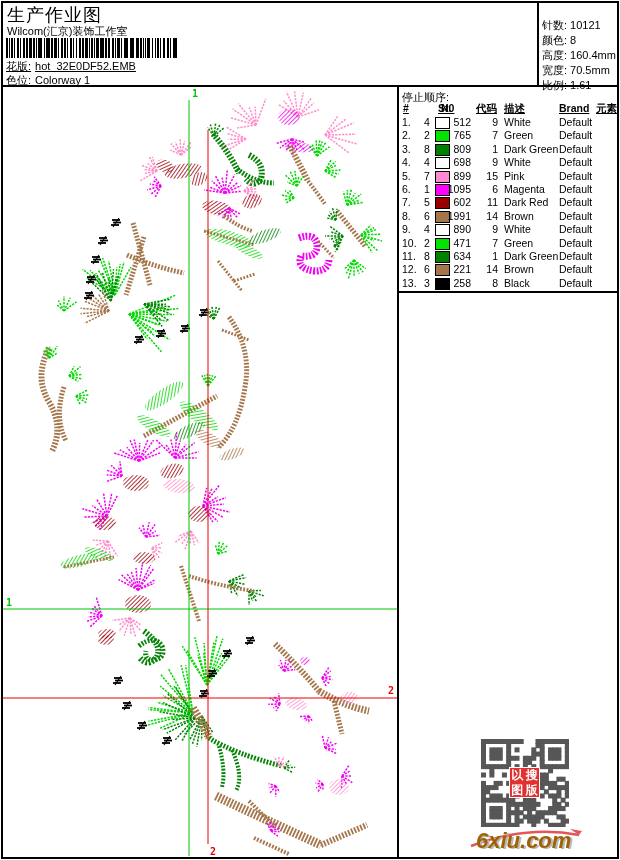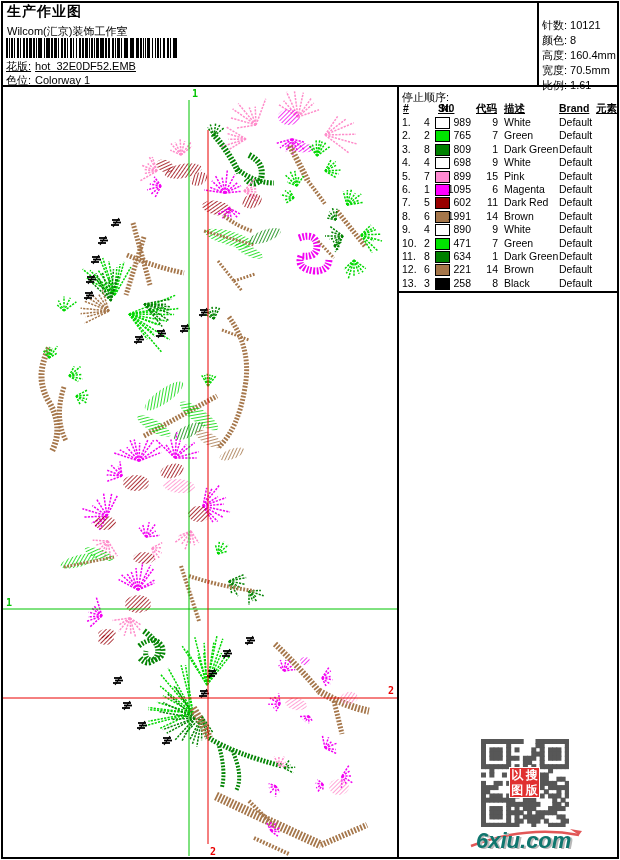--- a/index.html
+++ b/index.html
@@ -3,21 +3,21 @@
 <meta charset="utf-8">
 <style>
   html,body { margin:0; padding:0; background:#fff; }
   .page { position:relative; width:620px; height:860px; background:#fff;
           font-family:"Liberation Sans","DejaVu Sans",sans-serif; color:#000; overflow:hidden; }
   .abs { position:absolute; }
   .bline { position:absolute; background:#000; }
   #outer-border { position:absolute; left:1px; top:1px; width:614px; height:854px; border:2px solid #000; }
 
   
-  #page-title { left:7px; top:3px; font-size:14px; font-weight:bold; letter-spacing:1px; }
+  #page-title { left:7px; top:3px; font-size:18px; font-weight:normal; letter-spacing:1px; }
   #company-name { left:7px; top:24px; font-size:11px; }
   #barcode { left:6px; top:38px; }
   .meta-line { left:6px; font-size:11px;text-decoration:underline; }
   #pattern-line { top:59px; }
   #colorway-line { top:73px; }
   .meta-line .lbl { margin-right:4px; }
   #info-box { left:542px; top:18px; width:74px; font-size:11px; }
   .info-line { line-height:15px; white-space:nowrap; }
   .info-line .iv { margin-left:3px; }
 
@@ -44,21 +44,21 @@
   .c-brand { left:157px; }
 
   
   #qr-wrap { left:481px; top:739px; width:88px; height:88px; }
   #qr-stamp { position:absolute; left:28px; top:28px; width:31px; height:31px; background:#e03030;
               display:grid; grid-template-columns:1fr 1fr; grid-template-rows:1fr 1fr;
               border:1px solid #fff; box-sizing:border-box; }
   #qr-stamp span { color:#fff; font-size:12px; font-weight:bold; line-height:14px; text-align:center; }
   #logo-wrap { left:463px; top:820px; width:130px; height:36px; }
   #logo-text { position:absolute; left:13px; top:8px; font-size:22px; font-weight:bold; font-style:italic;
-               color:#0f766e; text-shadow:2px 1px 0 #b8b8b8; letter-spacing:0px; }
+               color:#a16207; text-shadow:2px 1px 0 #b8b8b8; letter-spacing:0px; }
   #logo-swoosh { position:absolute; left:0; top:0; }
 
   
   #design-svg { left:3px; top:87px; }
   .guide-label { font-family:"DejaVu Sans Mono","Liberation Mono",monospace; font-size:10px; font-weight:bold; }
 </style>
 </head>
 <body>
 
 <div class="page">
@@ -147,21 +147,21 @@
     <span>代码</span>
     <span>描述</span>
     <span>Brand</span>
     <span>元素</span>
   </div>
   <div class="abs" id="rows">
     <div class="trow">
       <span class="c-idx">1.</span>
       <span class="c-n0">4</span>
       <span class="c-sw" style="background: rgb(255, 255, 255);"></span>
-      <span class="c-st">989</span>
+      <span class="c-st">512</span>
       <span class="c-code">9</span>
       <span class="c-desc">White</span>
       <span class="c-brand">Default</span>
     </div>
 
     <div class="trow">
       <span class="c-idx">2.</span>
       <span class="c-n0">2</span>
       <span class="c-sw" style="background: rgb(0, 228, 0);"></span>
       <span class="c-st">765</span>

